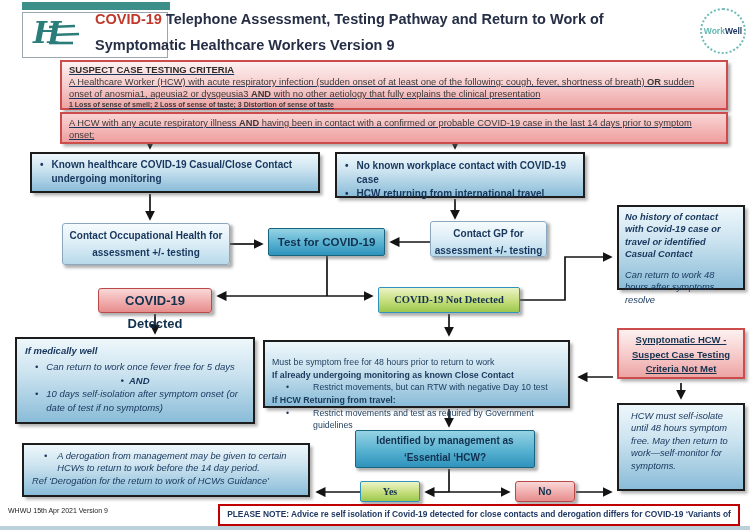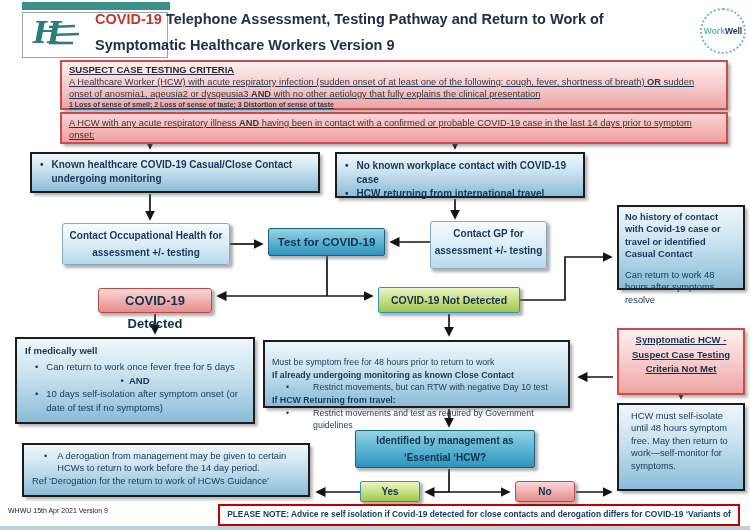--- a/index.html
+++ b/index.html
@@ -5,28 +5,28 @@
   html,body{margin:0;padding:0;}
   .slide{position:relative;width:750px;height:530px;background:#ffffff;overflow:hidden;
          font-family:"Liberation Sans", sans-serif;color:#17365d;}
   .box{position:absolute;box-sizing:border-box;z-index:2;}
   .shadow{box-shadow:2.5px 2.5px 3px rgba(110,110,110,0.55);}
   .g-blue{background:linear-gradient(180deg,#eef7fb 0%,#cde4f0 40%,#8abcd8 100%);border:2px solid #1c1c1c;}
   .g-blue-light{background:linear-gradient(180deg,#f6fbfd 0%,#dcedf6 50%,#b7d9ea 100%);border:1px solid #8aa8c0;border-radius:3px;}
   .g-blue-mid{background:linear-gradient(180deg,#96d3e5 0%,#57b1d0 55%,#2f93bd 100%);border:1.6px solid #17657f;border-radius:2px;}
   .g-pink{background:linear-gradient(180deg,#fdf0f0 0%,#f6c9c9 55%,#eda4a4 100%);border:2px solid #cc4b4b;text-decoration:underline;}
   .g-pink-btn{background:linear-gradient(180deg,#f9d8d8 0%,#f0a9a9 60%,#e68d8d 100%);border:1.4px solid #b94a4a;border-radius:3px;}
-  .g-green-btn{background:linear-gradient(180deg,#ecf4c6 0%,#c5dd7c 55%,#9cc84e 100%);border:1.6px solid #2f93bd;border-radius:2px;}
+  .g-green-btn{background:linear-gradient(180deg,#ecf4c6 0%,#c5dd7c 55%,#9cc84e 100%);border:1.6px solid #2f93bd;border-radius:2px;font-family:Liberation Serif, serif;}
   .bold{font-weight:bold;}
   .ctr{text-align:center;}
   .u{text-decoration:underline;}
   .bullet-line{display:flex;align-items:flex-start;}
   .bullet-line .b{flex:0 0 auto;}
   .sus-p{color:#3b3838;font-size:9.3px;line-height:1.3;}
-  .navy-sm{font-size:9.3px;line-height:1.34;}
+  .navy-sm{font-size:9.3px;line-height:1.34;font-style:italic;}
   .title-line{font-size:14.5px;font-weight:bold;line-height:26px;color:#252e45;text-align:left;}
   .red-txt{color:#c0392b;}
   svg.wires{position:absolute;left:0;top:0;z-index:1;}
   .hse-glyph{font-family:"DejaVu Serif", serif;font-style:italic;color:#2a7d78;font-weight:bold;}
 </style>
 </head>
 <body>
 
 <div class="slide">
 
@@ -110,21 +110,21 @@
   <div class="box g-blue shadow navy-sm" style="left:617px;top:205px;width:128px;height:85px;padding:4px 6px;">
     <div class="bold">No history of contact with Covid-19 case or travel or identified Casual Contact</div>
     <div style="margin-top:8px;">Can return to work 48 hours after symptoms resolve</div>
   </div>
 
   <div class="box g-blue-light shadow bold ctr" style="left:62px;top:223px;width:168px;height:42px;font-size:10px;line-height:1.7;padding-top:3px;">
     <div>Contact Occupational Health  for</div>
     <div>assessment +/- testing</div>
   </div>
   <div class="box g-blue-mid shadow bold ctr" style="left:268px;top:228px;width:117px;height:28px;font-size:11.5px;line-height:26px;color:#12314f;">Test for COVID-19</div>
-  <div class="box g-blue-light shadow bold ctr" style="left:430px;top:221px;width:117px;height:48px;font-size:10px;line-height:1.7;padding-top:3px;">
+  <div class="box g-blue-light shadow bold ctr" style="left:430px;top:221px;width:117px;height:36px;font-size:10px;line-height:1.7;padding-top:3px;">
     <div>Contact GP  for</div>
     <div>assessment +/- testing</div>
   </div>
 
   <div class="box g-pink-btn shadow bold ctr" style="left:98px;top:288px;width:114px;height:25px;font-size:13px;line-height:23px;color:#12314f;">COVID-19 Detected</div>
   <div class="box g-green-btn shadow bold ctr" style="left:378px;top:287px;width:142px;height:26px;font-size:10.5px;line-height:24px;color:#12314f;">COVID-19 Not Detected</div>
 
   <div class="box g-blue shadow navy-sm" style="left:15px;top:337px;width:240px;height:87px;padding:5px 8px;font-size:9.5px;line-height:1.42;">
     <div class="bold">If medically well</div>
     <div class="bullet-line" style="margin-top:3px;">
@@ -145,21 +145,21 @@
         <span class="b" style="margin:0 24px 0 14px;">•</span>
         <span>Restrict movements, but can RTW with negative Day 10 test</span>
       </div>
     <div class="bold">If HCW Returning from travel:</div>
     <div class="bullet-line">
         <span class="b" style="margin:0 24px 0 14px;">•</span>
         <span>Restrict movements and test as required by Government guidelines</span>
       </div>
   </div>
 
-  <div class="box g-pink shadow bold ctr" style="left:617px;top:328px;width:128px;height:67px;font-size:9.5px;line-height:1.55;padding-top:3px;color:#12314f;">
+  <div class="box g-pink shadow bold ctr" style="left:617px;top:328px;width:128px;height:51px;font-size:9.5px;line-height:1.55;padding-top:3px;color:#12314f;">
     <div>Symptomatic HCW -</div>
     <div>Suspect Case Testing</div>
     <div><span>Criteria </span><span class="u">Not Met</span></div>
   </div>
 
   <div class="box g-blue shadow navy-sm" style="left:617px;top:403px;width:128px;height:88px;padding:5px 12px;">HCW must self-isolate until 48 hours symptom free. May then return to work—self-monitor for symptoms.</div>
 
   <div class="box g-blue shadow navy-sm" style="left:22px;top:443px;width:288px;height:54px;padding:5px 8px;">
     <div class="bullet-line">
         <span class="b" style="margin:0 10px 0 12px;">•</span>

